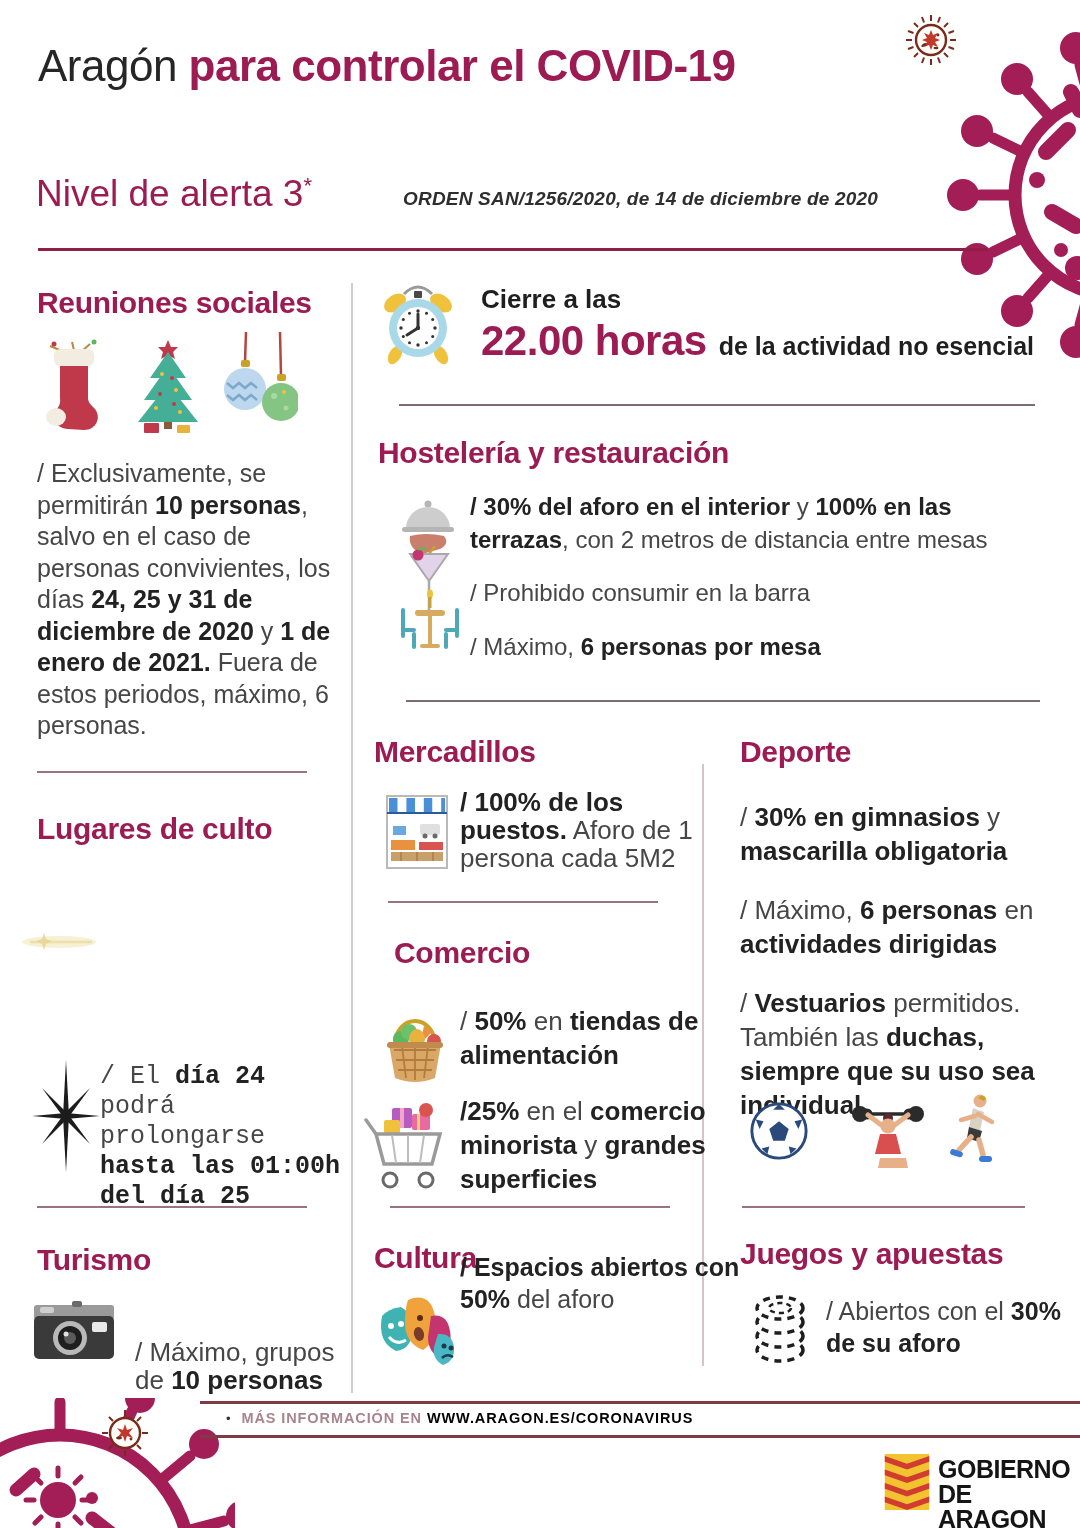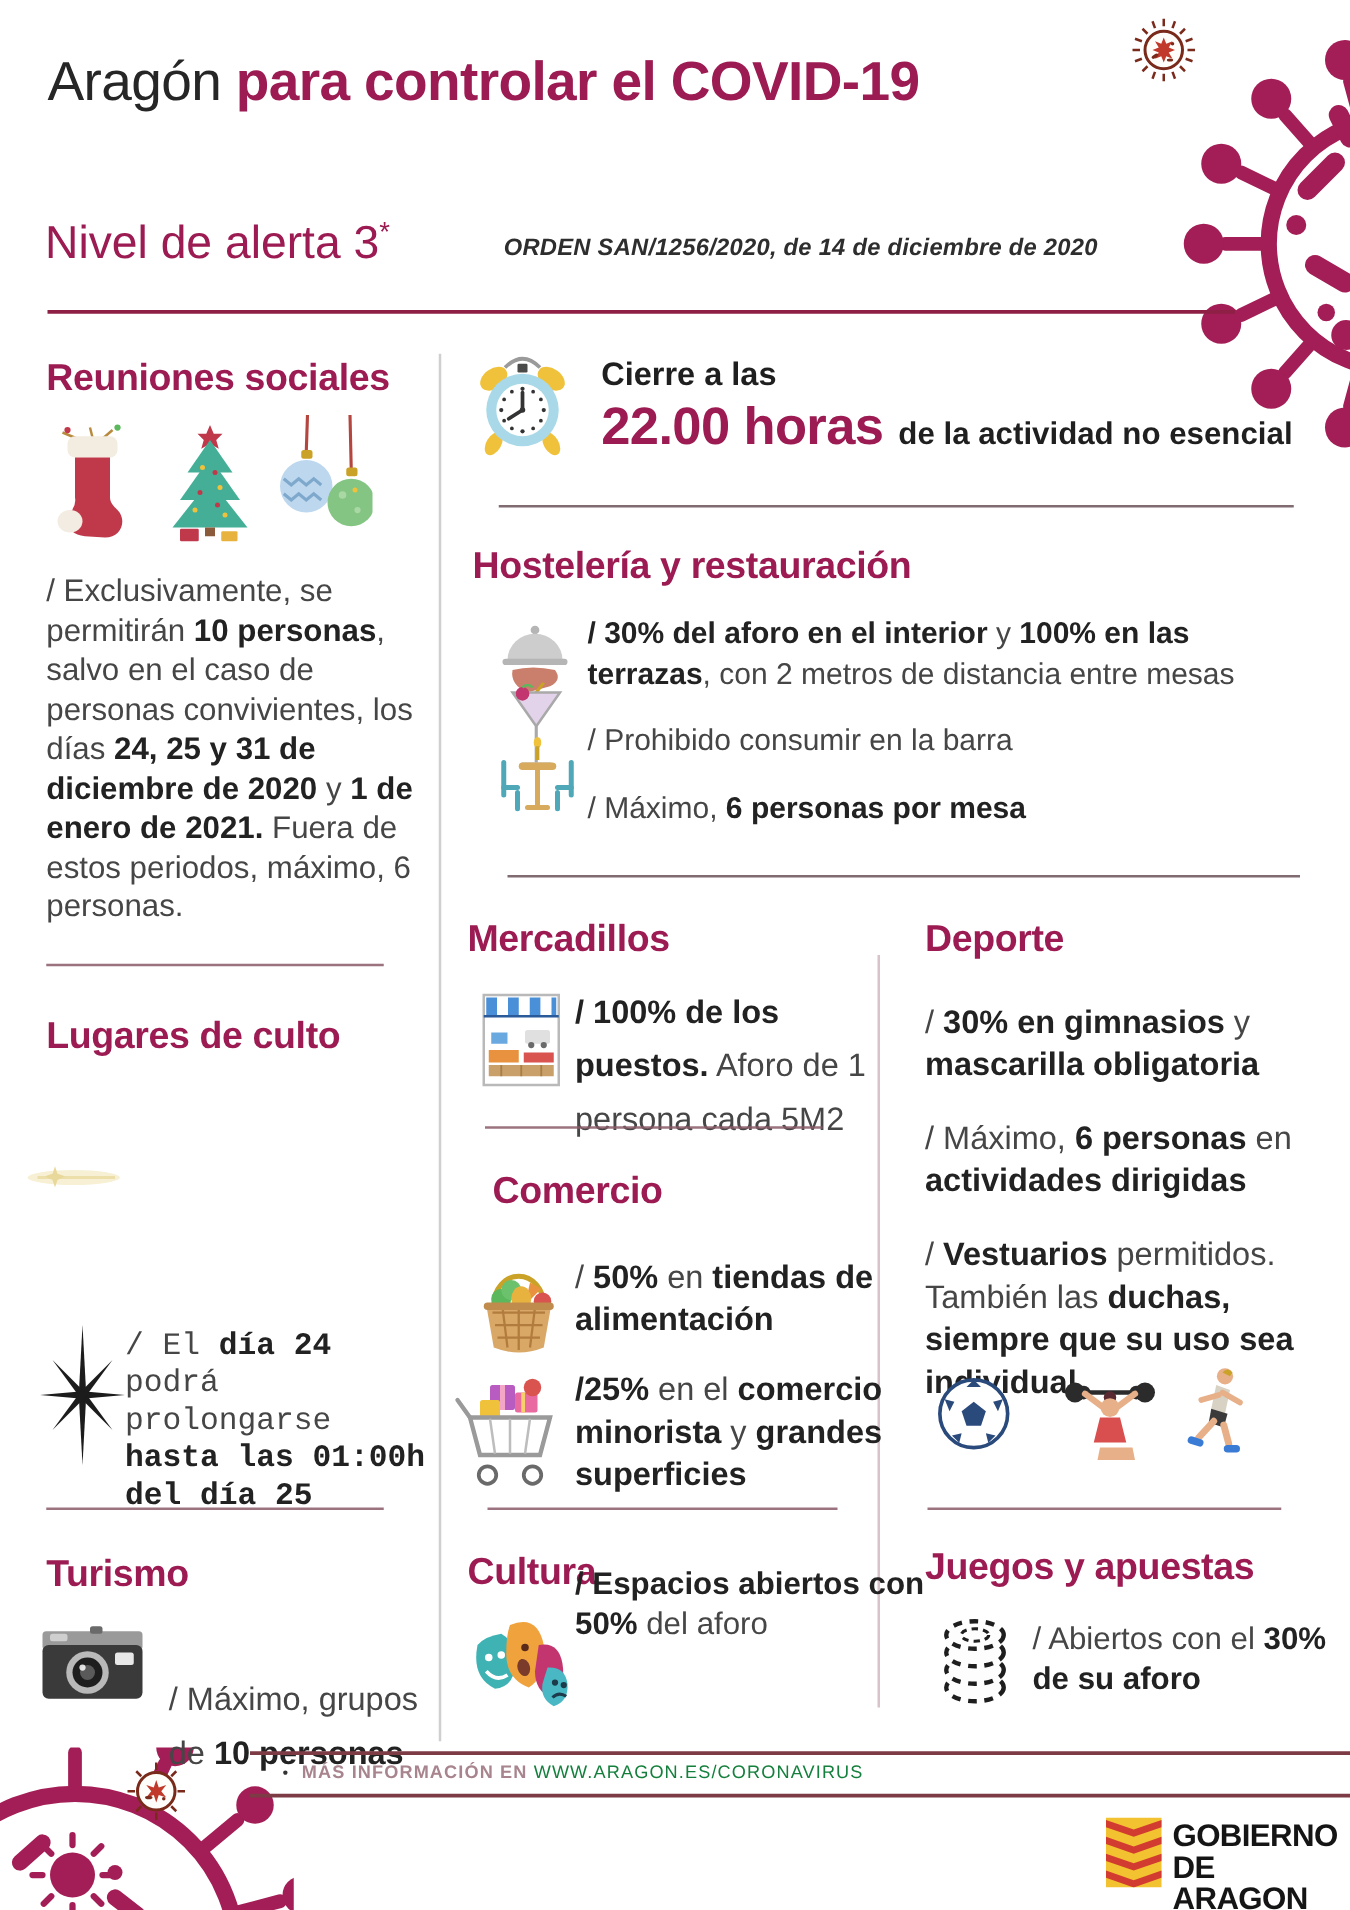--- a/index.html
+++ b/index.html
@@ -10,34 +10,34 @@
   .h-title b{font-weight:800;color:#9b1b52;}
   .alert{font-size:37px;font-weight:400;color:#9b1b52;}
   .alert sup{font-size:22px;}
   .order{font-size:19px;font-style:italic;font-weight:600;color:#2e2e2e;letter-spacing:0.2px;}
   .h-sec{font-size:30px;font-weight:800;color:#9b1b52;letter-spacing:-0.3px;}
   .rich{color:#464646;}
   .rich b{font-weight:700;color:#222222;}
   .t25{font-size:25px;line-height:31.5px;}
   .t25b{font-size:25px;line-height:30px;}
   .t24{font-size:24px;line-height:33px;}
-  .t26{font-size:26px;line-height:43px;}
+  .t26{font-size:26px;line-height:28px;}
   .t26d{font-size:26px;line-height:34px;}
   .hrule{position:absolute;height:3px;background:#8e2045;}
   .divider{position:absolute;height:2px;background:#8a5a68;opacity:0.85;}
   .divider-gray{position:absolute;height:2px;background:#7f6b70;}
   .vline{position:absolute;width:2px;background:#cfcfcf;}
   .vline-pink{position:absolute;width:2px;background:#d8c3ca;}
   .closure-prefix{font-size:26px;font-weight:700;color:#1f1f1f;}
   .closure-time{font-size:42px;font-weight:800;color:#9b1b52;letter-spacing:-0.5px;}
   .closure-suffix{font-size:25px;font-weight:700;color:#1f1f1f;margin-left:12px;}
   .footer-info{font-size:14.5px;letter-spacing:0.9px;}
   .footer-info .bullet{color:#333333;margin-right:10px;font-size:13px;}
   .footer-info .plain{color:#a8858e;font-weight:600;}
-  .footer-info .bold{color:#15803d;font-weight:400;}
+  .footer-info .bold{color:#000000;font-weight:700;}
   .fline{position:absolute;height:3px;background:#7d3b45;}
   .logo-text{font-size:25px;line-height:25px;font-weight:800;color:#151515;letter-spacing:-0.5px;}
   .icon svg{display:block;width:100%;height:100%;}
 </style>
 </head>
 <body>
 
 <div class="page">
 
   <span class="abs icon" style="left:903px;top:12px;width:56px;height:56px;">

